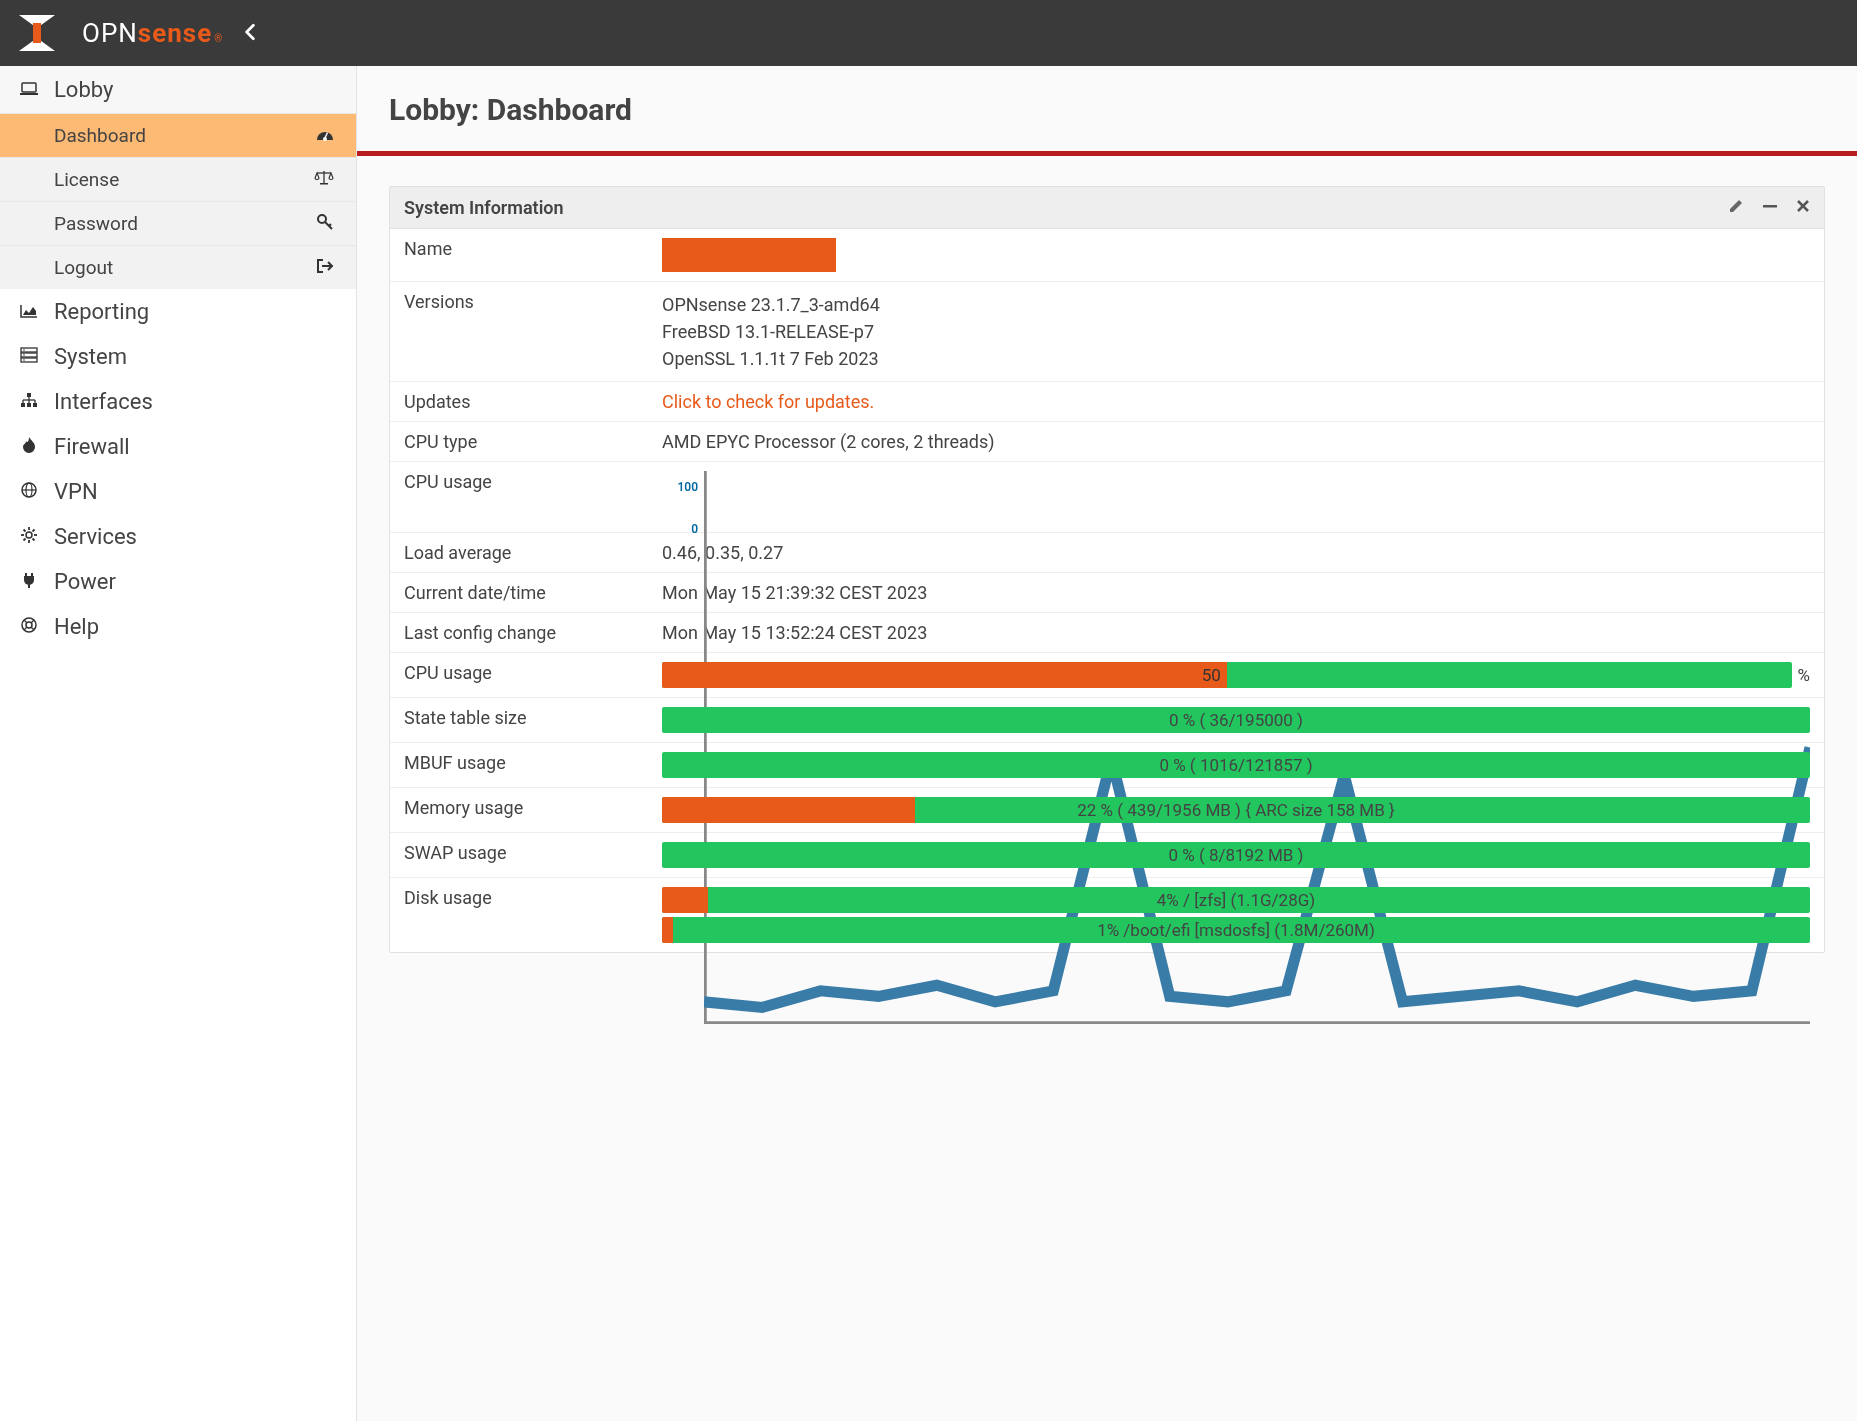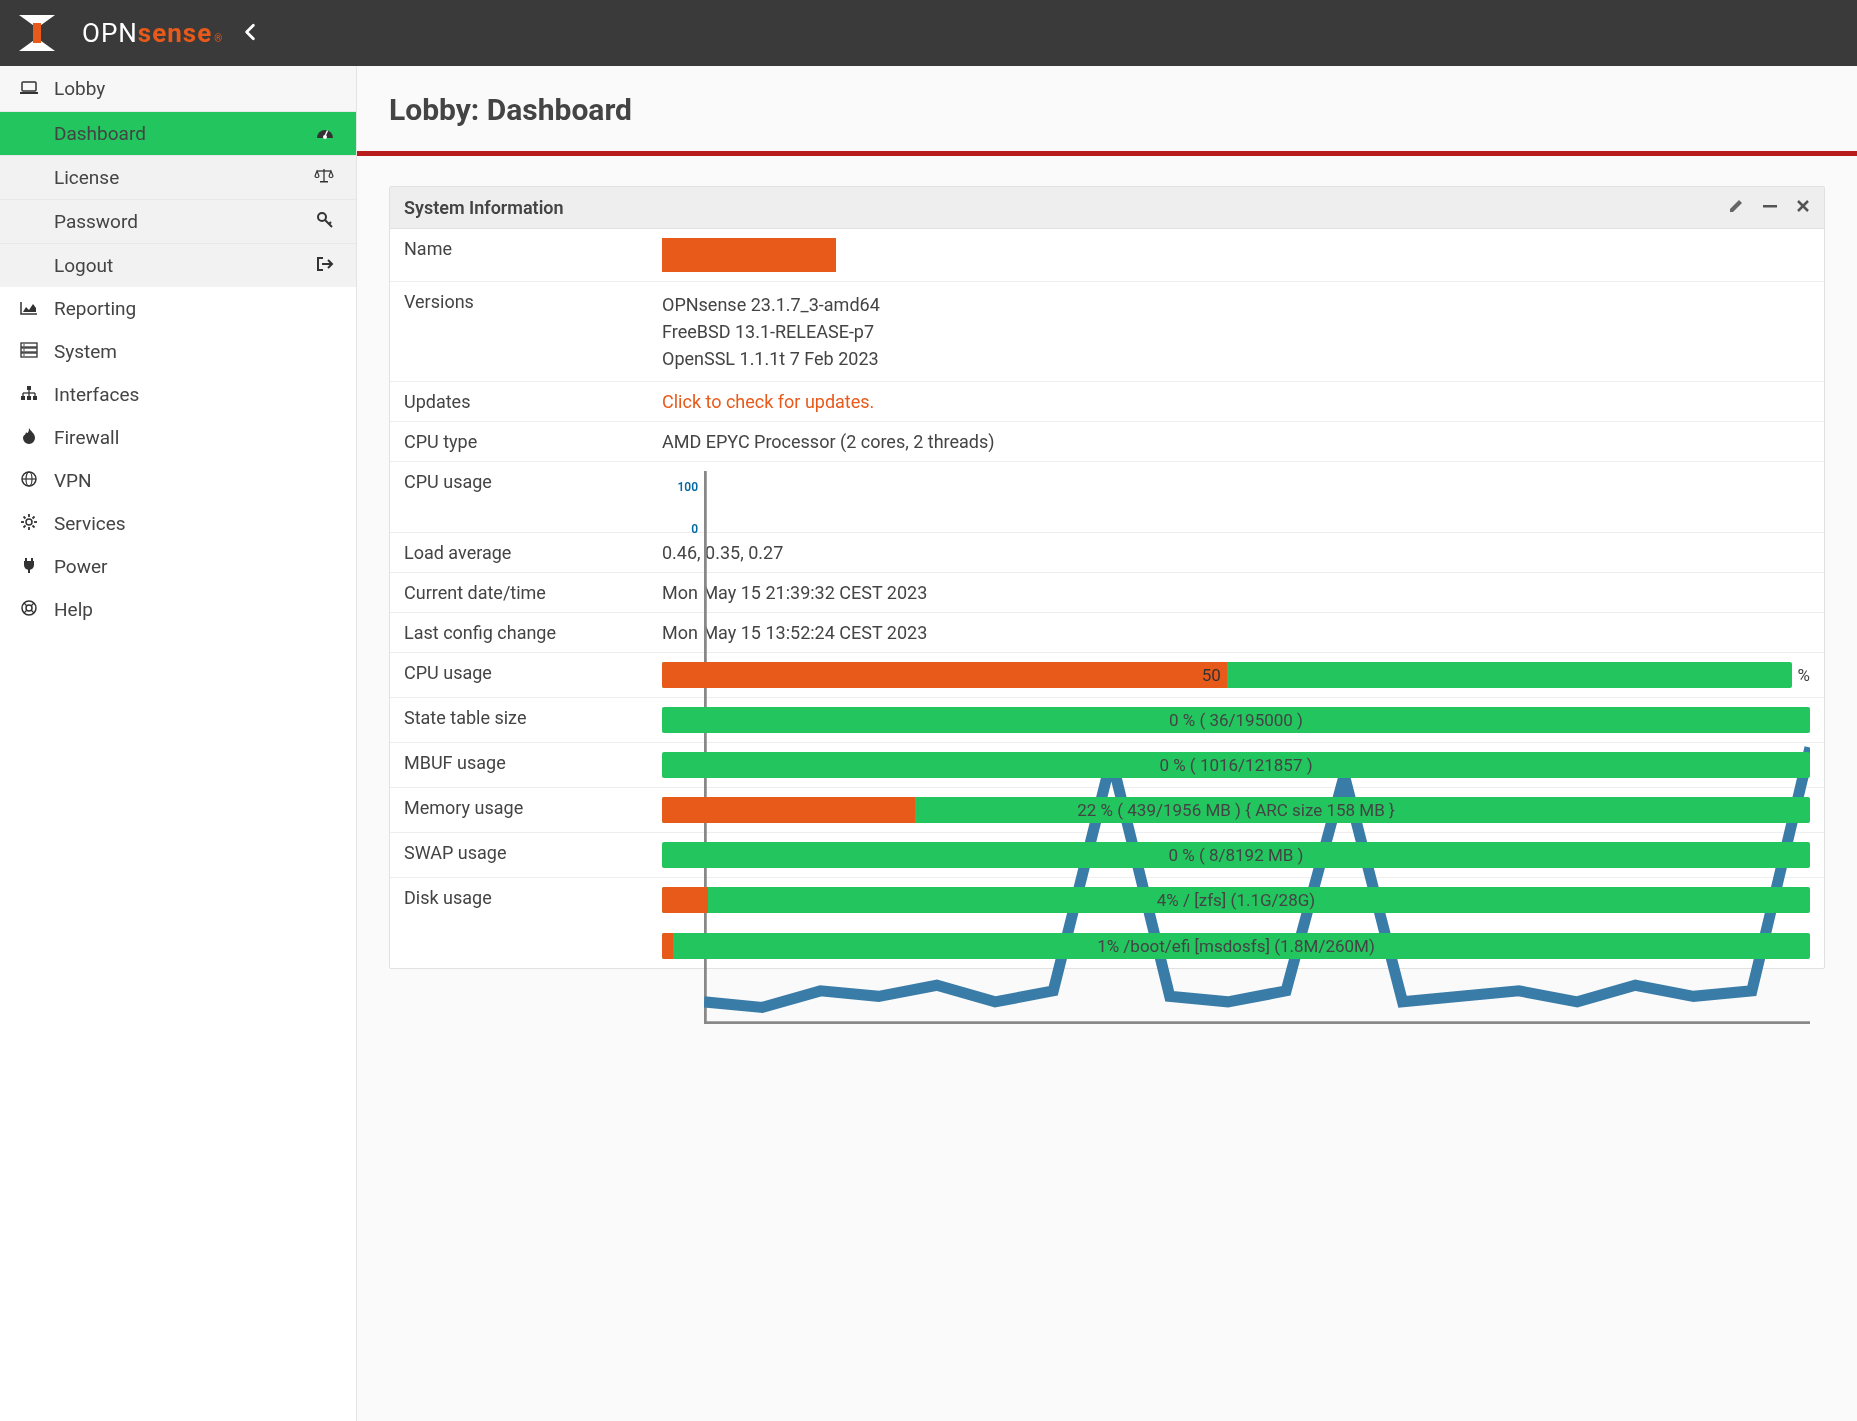--- a/index.html
+++ b/index.html
@@ -51,40 +51,40 @@
   background: #fafafa;
 }
 
 
 .nav-group-header {
   display: flex;
   align-items: center;
   gap: 14px;
   padding: 10px 18px;
   color: #444;
-  font-size: 19px;
+  font-size: 22px;
   cursor: pointer;
 }
 .nav-group-header .icon { width: 22px; text-align: center; font-size: 17px; color: #333; }
 .nav-group-expanded { background: #f7f7f7; }
 .nav-group-expanded .nav-group-header { padding-top: 11px; padding-bottom: 11px; }
 .subnav {
   background: #f2f2f2;
 }
 .subnav-item {
   display: flex;
   align-items: center;
   justify-content: space-between;
   padding: 10px 22px 10px 54px;
   font-size: 19px;
   color: #444;
   cursor: pointer;
   border-top: 1px solid #e8e8e8;
 }
-.subnav-item.active { background: #22c55e; }
+.subnav-item.active { background: #fdba74; }
 .subnav-item .right-icon { color: #333; font-size: 16px; }
 
 
 .page-header {
   padding: 26px 32px 24px;
   border-bottom: 5px solid #b91c1c;
 }
 .page-title {
   font-size: 30px;
   font-weight: 700;
@@ -175,21 +175,21 @@
 }
 .progress-label {
   position: absolute;
   left: 0; right: 0; top: 0; bottom: 0;
   display: flex;
   align-items: center;
   justify-content: center;
   font-size: 17px;
   color: #444;
 }
-.progress-stack { display: flex; flex-direction: column; gap: 20px; }
+.progress-stack { display: flex; flex-direction: column; gap: 4px; }
 .cpu-percent .progress-fill { display:flex; align-items:center; justify-content:flex-end; padding-right:6px; color:#333; font-size:17px;}
 .cpu-after { margin-left: 6px; font-size:17px; color:#444; }
 .cpu-row-wrap { display:flex; align-items:center; }
 </style>
 </head>
 <body>
 
 <div class="topbar">
   <div class="logo">
     <div class="logo-mark">

